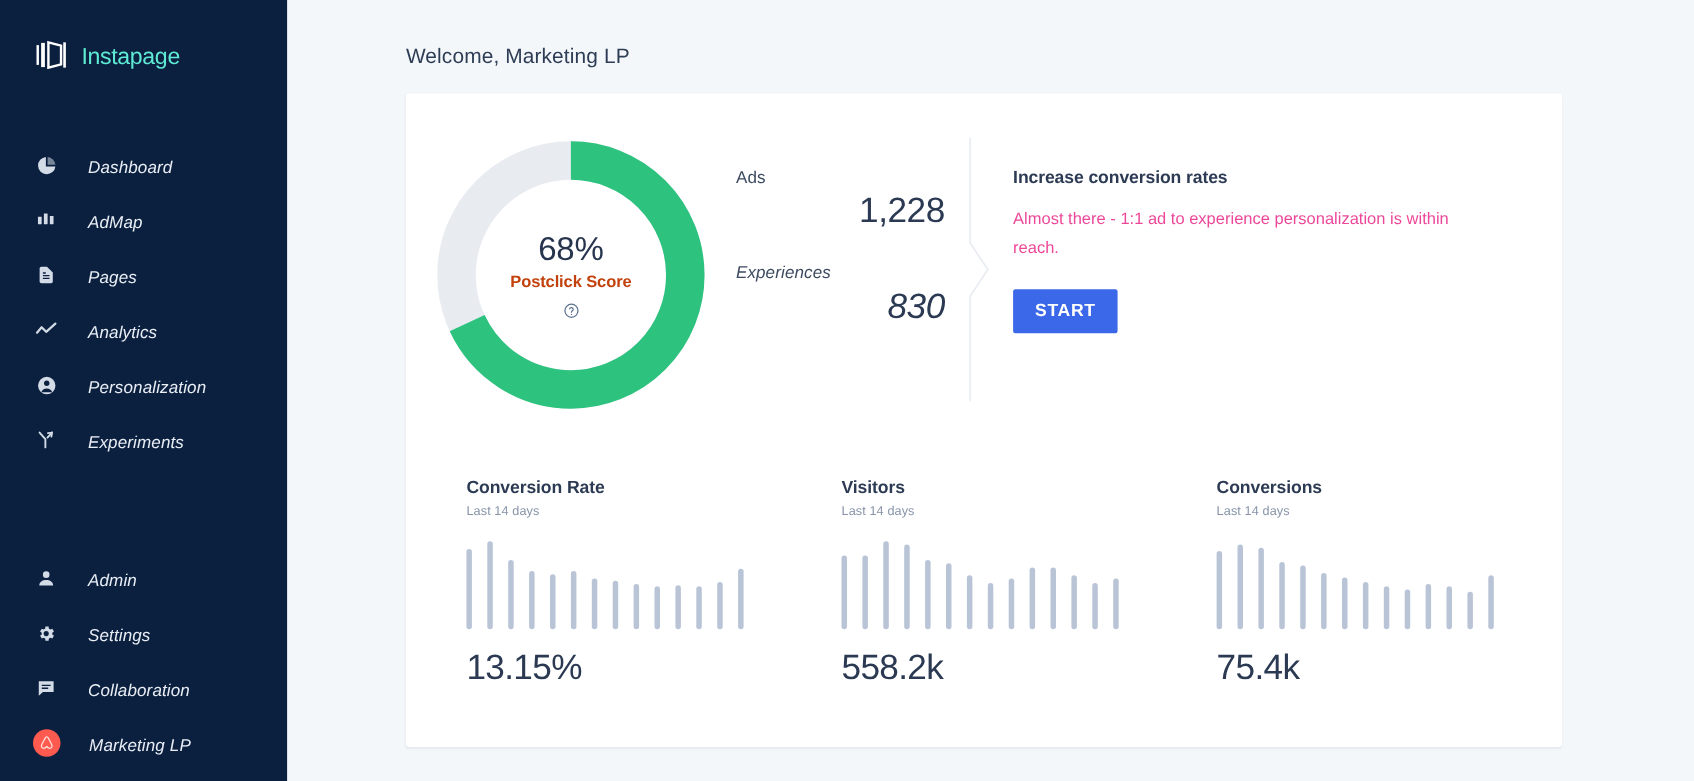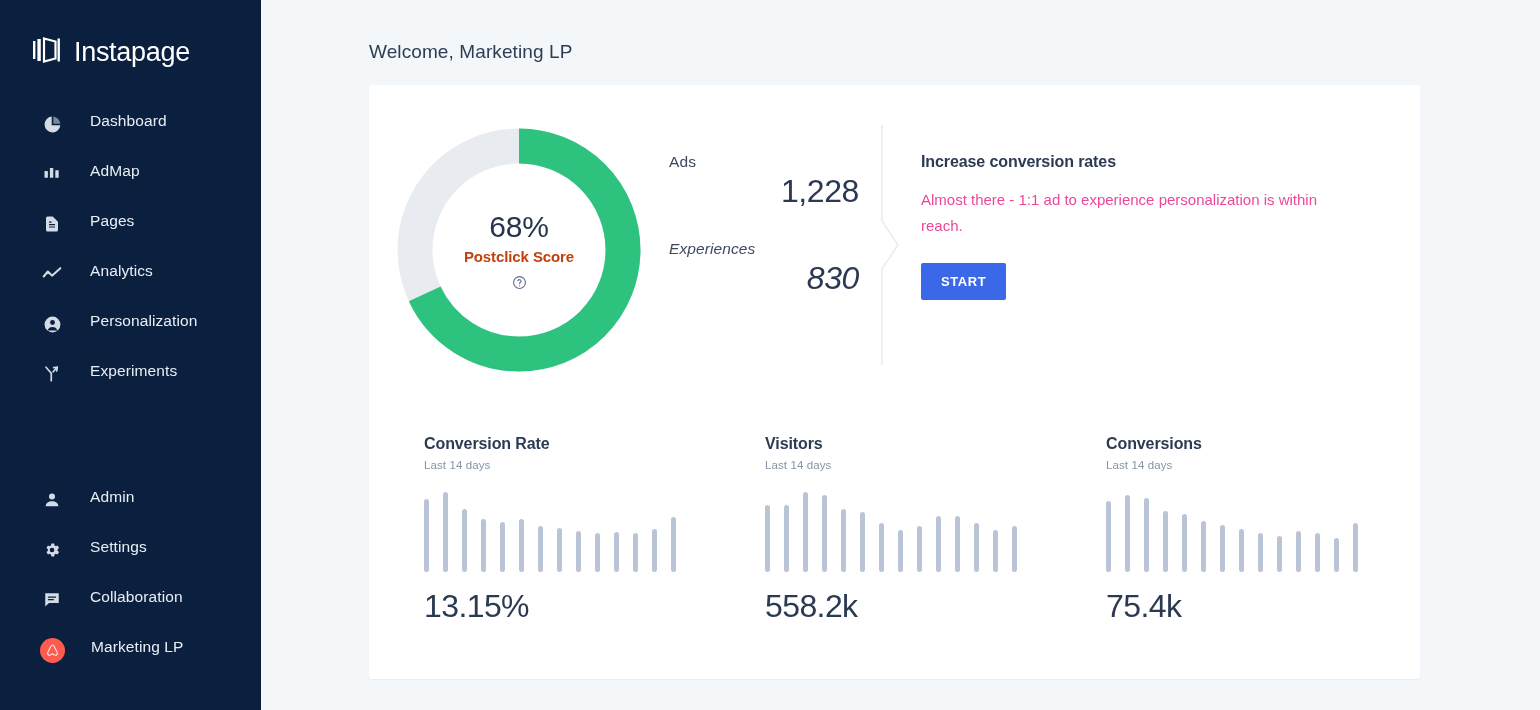--- a/index.html
+++ b/index.html
@@ -20,33 +20,34 @@
     color: #e8edf4;
   }
   .logo-wrap {
     display: flex; align-items: center;
     height: 52px;
     padding-left: 33px;
     margin-top: 26px;
   }
   .logo-mark { display: block; }
   .logo-text {
-    font-size: 27px;
+    font-size: 21px;
     letter-spacing: -0.3px;
-    color: #ffffff;
+    color: #5eead4;
     margin-left: 5px;
     font-weight: 400;
   }
   .nav { margin-top: 34px; }
   .nav-item {
-    display: flex; align-items: flex-start;
+    display: flex; align-items: flex-end;
     height: 50px;
-    padding-left: 40px;
+    padding-left: 30px;
     cursor: pointer;
     text-decoration: none;
+    font-style: italic;
   }
   .nav-icon {
     width: 24px; height: 24px;
     display: flex; align-items: center; justify-content: center;
     flex: 0 0 24px;
     color: #d3dbe6;
   }
   .nav-label {
     margin-left: 26px;
     font-size: 15.5px;
@@ -154,21 +155,21 @@
     font-size: 15px; color: #ec4899; font-weight: 400;
     margin-top: 16px; line-height: 1.72;
     max-width: 410px;
   }
   .start-btn {
     margin-top: 24px;
     background: #3b68e8;
     color: #ffffff;
     border: none;
     border-radius: 2px;
-    font-size: 13px;
+    font-size: 16px;
     font-weight: 700;
     letter-spacing: 0.6px;
     padding: 11px 20px;
     cursor: pointer;
     font-family: "Liberation Sans", sans-serif;
   }
 
   
   .metrics-row {
     display: flex;

